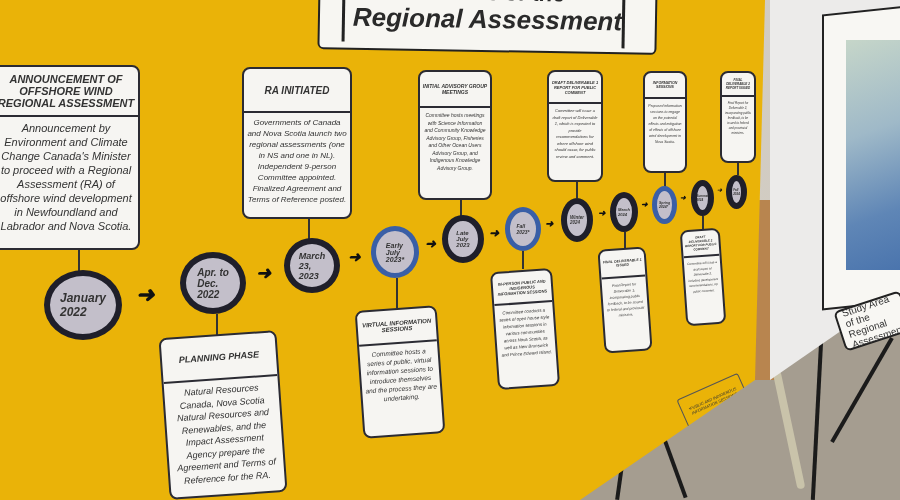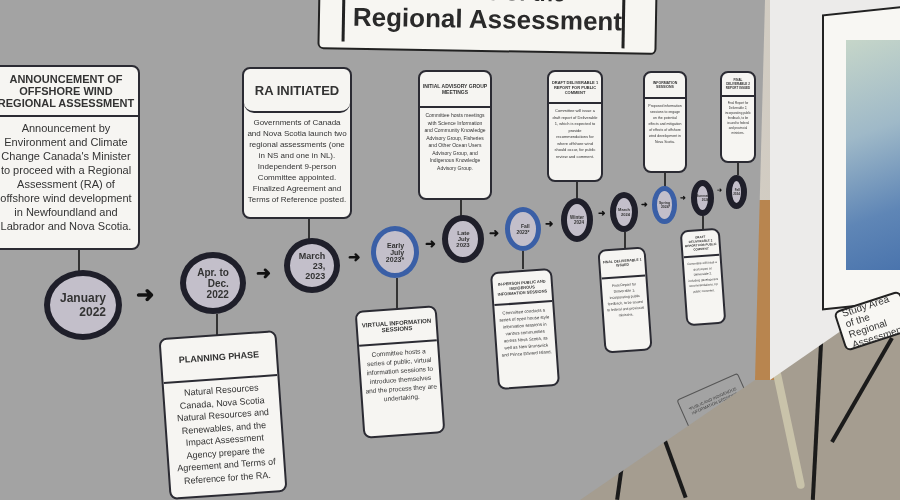--- a/index.html
+++ b/index.html
@@ -1,29 +1,29 @@
 <!DOCTYPE html>
 <html><head>
 <meta charset="utf-8">
 <style>
   html,body{margin:0;padding:0;}
   body{width:900px;height:500px;overflow:hidden;position:relative;background:#bdb6ac;font-family:"Liberation Sans",sans-serif;}
   .wall{position:absolute;left:0;top:0;width:900px;height:500px;background:linear-gradient(90deg,#c9c4bb 0%,#d6d1c8 60%,#cfc9bf 100%);}
   .floor{position:absolute;left:560px;top:330px;width:340px;height:170px;background:#a59d90;}
   .table-top{position:absolute;left:755px;top:200px;width:20px;height:180px;background:#b8854f;}
-  .board{position:absolute;left:0;top:0;width:765px;height:500px;background:#a3a3a3;clip-path:polygon(0 0,765px 0,755px 380px,580px 500px,0 500px);}
+  .board{position:absolute;left:0;top:0;width:765px;height:500px;background:#eab308;clip-path:polygon(0 0,765px 0,755px 380px,580px 500px,0 500px);font-style:italic;}
   .title-banner{position:absolute;left:318px;top:-18px;width:335px;height:66px;background:#f7f6f2;border:2px solid #222;border-radius:6px;transform:rotate(1deg);}
   .title-text{position:absolute;left:0;right:0;text-align:center;font-weight:bold;color:#2a2a2a;}
   .title-line1{top:-4px;font-size:22px;}
   .title-line2{top:20px;font-size:26px;}
   .turbine{position:absolute;width:3px;background:#222;}
   .card{position:absolute;background:#f6f5f2;border:2px solid #2b2b33;border-radius:8px;box-sizing:border-box;overflow:hidden;color:#333;}
   .card .head{border-bottom:2px solid #2b2b33;text-align:center;font-weight:bold;display:flex;align-items:center;justify-content:center;padding:2px;}
   .card .body{text-align:center;padding:4px 3px;}
-  .node{position:absolute;border-radius:50%;background:#c3bfca;box-sizing:border-box;display:flex;align-items:center;justify-content:center;text-align:right;font-weight:bold;color:#333;white-space:pre-line;}
+  .node{position:absolute;border-radius:50%;background:#c3bfca;box-sizing:border-box;display:flex;align-items:center;justify-content:center;text-align:left;font-weight:bold;color:#333;white-space:pre-line;}
   .node.dark{border:6px solid #1f1f2a;}
   .node.blue{border:5px solid #3a5fa6;}
   .arrow{position:absolute;color:#111;font-weight:bold;}
   .stem{position:absolute;width:2px;background:#333;}
   .legend{position:absolute;left:680px;top:385px;width:65px;height:30px;border:1.5px solid #555;border-radius:3px;transform:rotate(-24deg);font-size:4px;text-align:center;color:#333;display:flex;align-items:center;justify-content:center;}
   .board2{position:absolute;left:770px;top:0;width:130px;height:380px;background:#ecebea;clip-path:polygon(0 0,130px 0,130px 290px,0 380px);}
   .map-frame{position:absolute;left:822px;top:10px;width:80px;height:292px;border:2px solid #222;background:#f8f7f3;transform:skewY(-6deg);}
   .map{position:absolute;left:846px;top:40px;width:56px;height:230px;background:linear-gradient(160deg,#c6d6c9 0%,#9fb9c8 40%,#5f86b6 75%,#4a74ad 100%);}
   .map-caption{position:absolute;left:838px;top:300px;width:70px;height:42px;border:2px solid #222;border-radius:6px;background:#f8f7f3;font-size:10px;color:#333;transform:rotate(-18deg);display:flex;align-items:center;padding-left:6px;box-sizing:border-box;}
   .easel-leg{position:absolute;background:#1b1b1b;width:4px;}
@@ -49,21 +49,21 @@
     <div class="title-text title-line2">Regional Assessment</div>
   </div>
 
   <div class="card" style="left:-8px;top:65px;width:148px;height:185px;">
     <div class="head" style="height:44px;font-size:11px;">ANNOUNCEMENT OF OFFSHORE WIND REGIONAL ASSESSMENT</div>
     <div class="body" style="font-size:11px;line-height:14px;">Announcement by Environment and Climate Change Canada's Minister to proceed with a Regional Assessment (RA) of offshore wind development in Newfoundland and Labrador and Nova Scotia.</div>
   </div>
   <div class="stem" style="left:78px;top:250px;height:22px;"></div>
 
   <div class="card" style="left:242px;top:67px;width:110px;height:152px;">
-    <div class="head" style="height:38px;font-size:13px;border-radius:10px;">RA INITIATED</div>
+    <div class="head" style="height:38px;font-size:10px;">RA INITIATED</div>
     <div class="body" style="font-size:8px;line-height:11px;">Governments of Canada and Nova Scotia launch two regional assessments (one in NS and one in NL). Independent 9-person Committee appointed. Finalized Agreement and Terms of Reference posted.</div>
   </div>
   <div class="stem" style="left:308px;top:219px;height:20px;"></div>
 
   <div class="card" style="left:418px;top:70px;width:74px;height:130px;">
     <div class="head" style="height:30px;font-size:5px;">INITIAL ADVISORY GROUP MEETINGS</div>
     <div class="body" style="font-size:5px;line-height:7.5px;">Committee hosts meetings with Science Information and Community Knowledge Advisory Group, Fisheries and Other Ocean Users Advisory Group, and Indigenous Knowledge Advisory Group.</div>
   </div>
   <div class="stem" style="left:460px;top:200px;height:18px;"></div>
 

